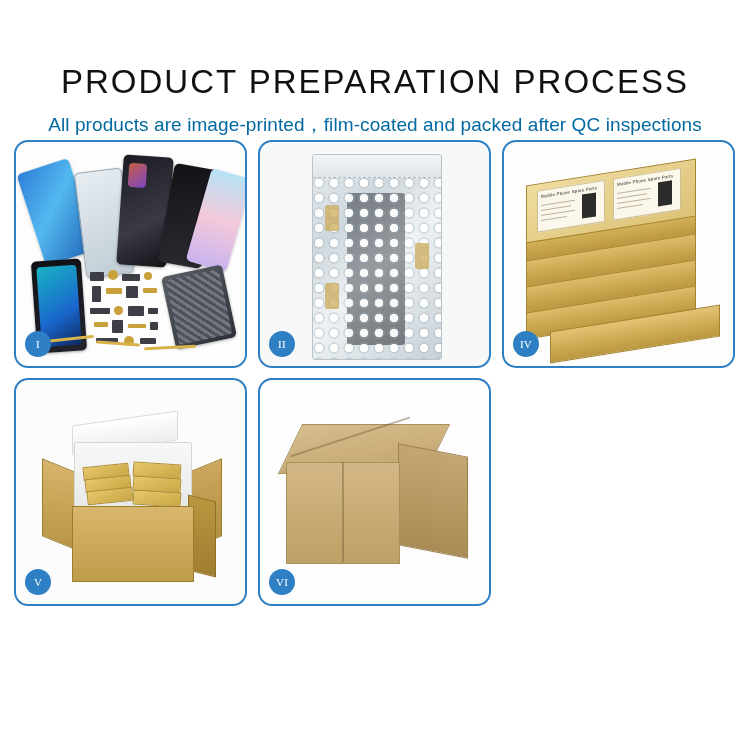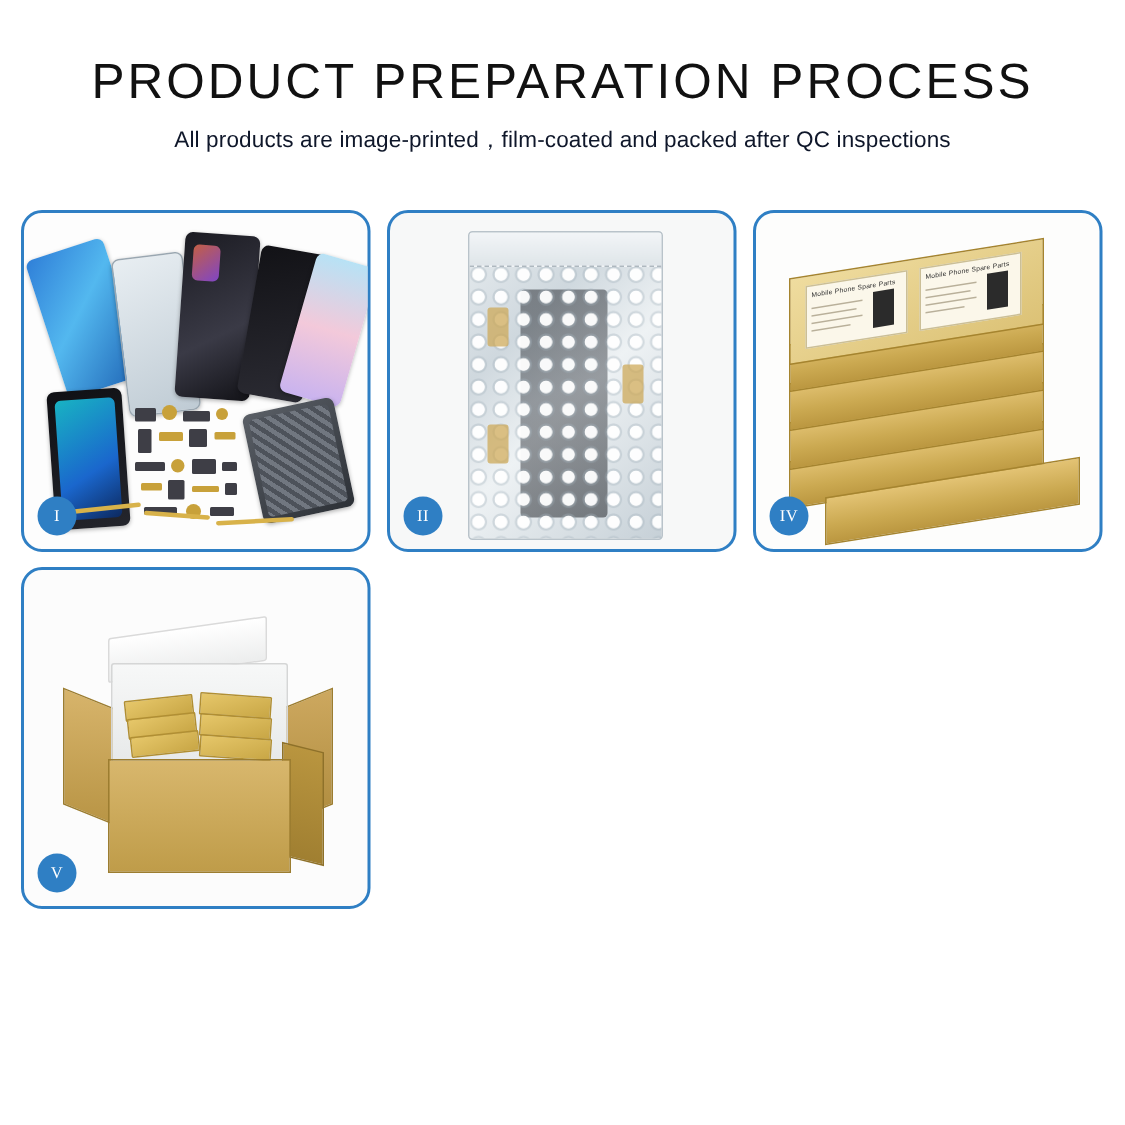--- a/index.html
+++ b/index.html
@@ -16,33 +16,33 @@
     position: relative;
   }
   .page {
     width: 750px;
     height: 750px;
     position: relative;
     background: #fff;
   }
   .header {
     text-align: center;
-    padding-top: 36px;
+    padding-top: 64px;
   }
   .title {
     font-size: 33px;
     letter-spacing: 2.0px;
     font-weight: 400;
     color: #111;
     margin: 0;
     line-height: 1.1;
   }
   .subtitle {
-    font-size: 15px;
-    color: #0f172a;
+    font-size: 19px;
+    color: #0369a1;
     margin-top: 12px;
     letter-spacing: 0.1px;
   }
   .grid {
     position: absolute;
     top: 140px;
     left: 14px;
     width: 722px;
     display: flex;
     flex-wrap: wrap;
@@ -414,15 +414,25 @@
           <div class="golditem" style="left:58px; top:20px; width:46px; height:13px; transform:rotate(4deg);"></div>
           <div class="golditem" style="left:58px; top:34px; width:46px; height:13px; transform:rotate(4deg);"></div>
           <div class="golditem" style="left:58px; top:48px; width:46px; height:13px; transform:rotate(4deg);"></div>
         </div>
         <div class="c5side"></div>
         <div class="c5front"></div>
       </div>
       <div class="badge">V</div>
     </div>
 
+    <div class="cell c6">
+      <div class="scene">
+        <div class="bigtop"></div>
+        <div class="bigside"></div>
+        <div class="bigfront"></div>
+        <div class="seam" style="left:82px; top:82px; width:2px; height:100px;"></div>
+        <div class="seam" style="left:30px; top:56px; width:120px; height:2px; transform:skewY(-18deg);"></div>
+      </div>
+      <div class="badge">VI</div>
+    </div>
 
   </div>
 </div>
 
 </body></html>

